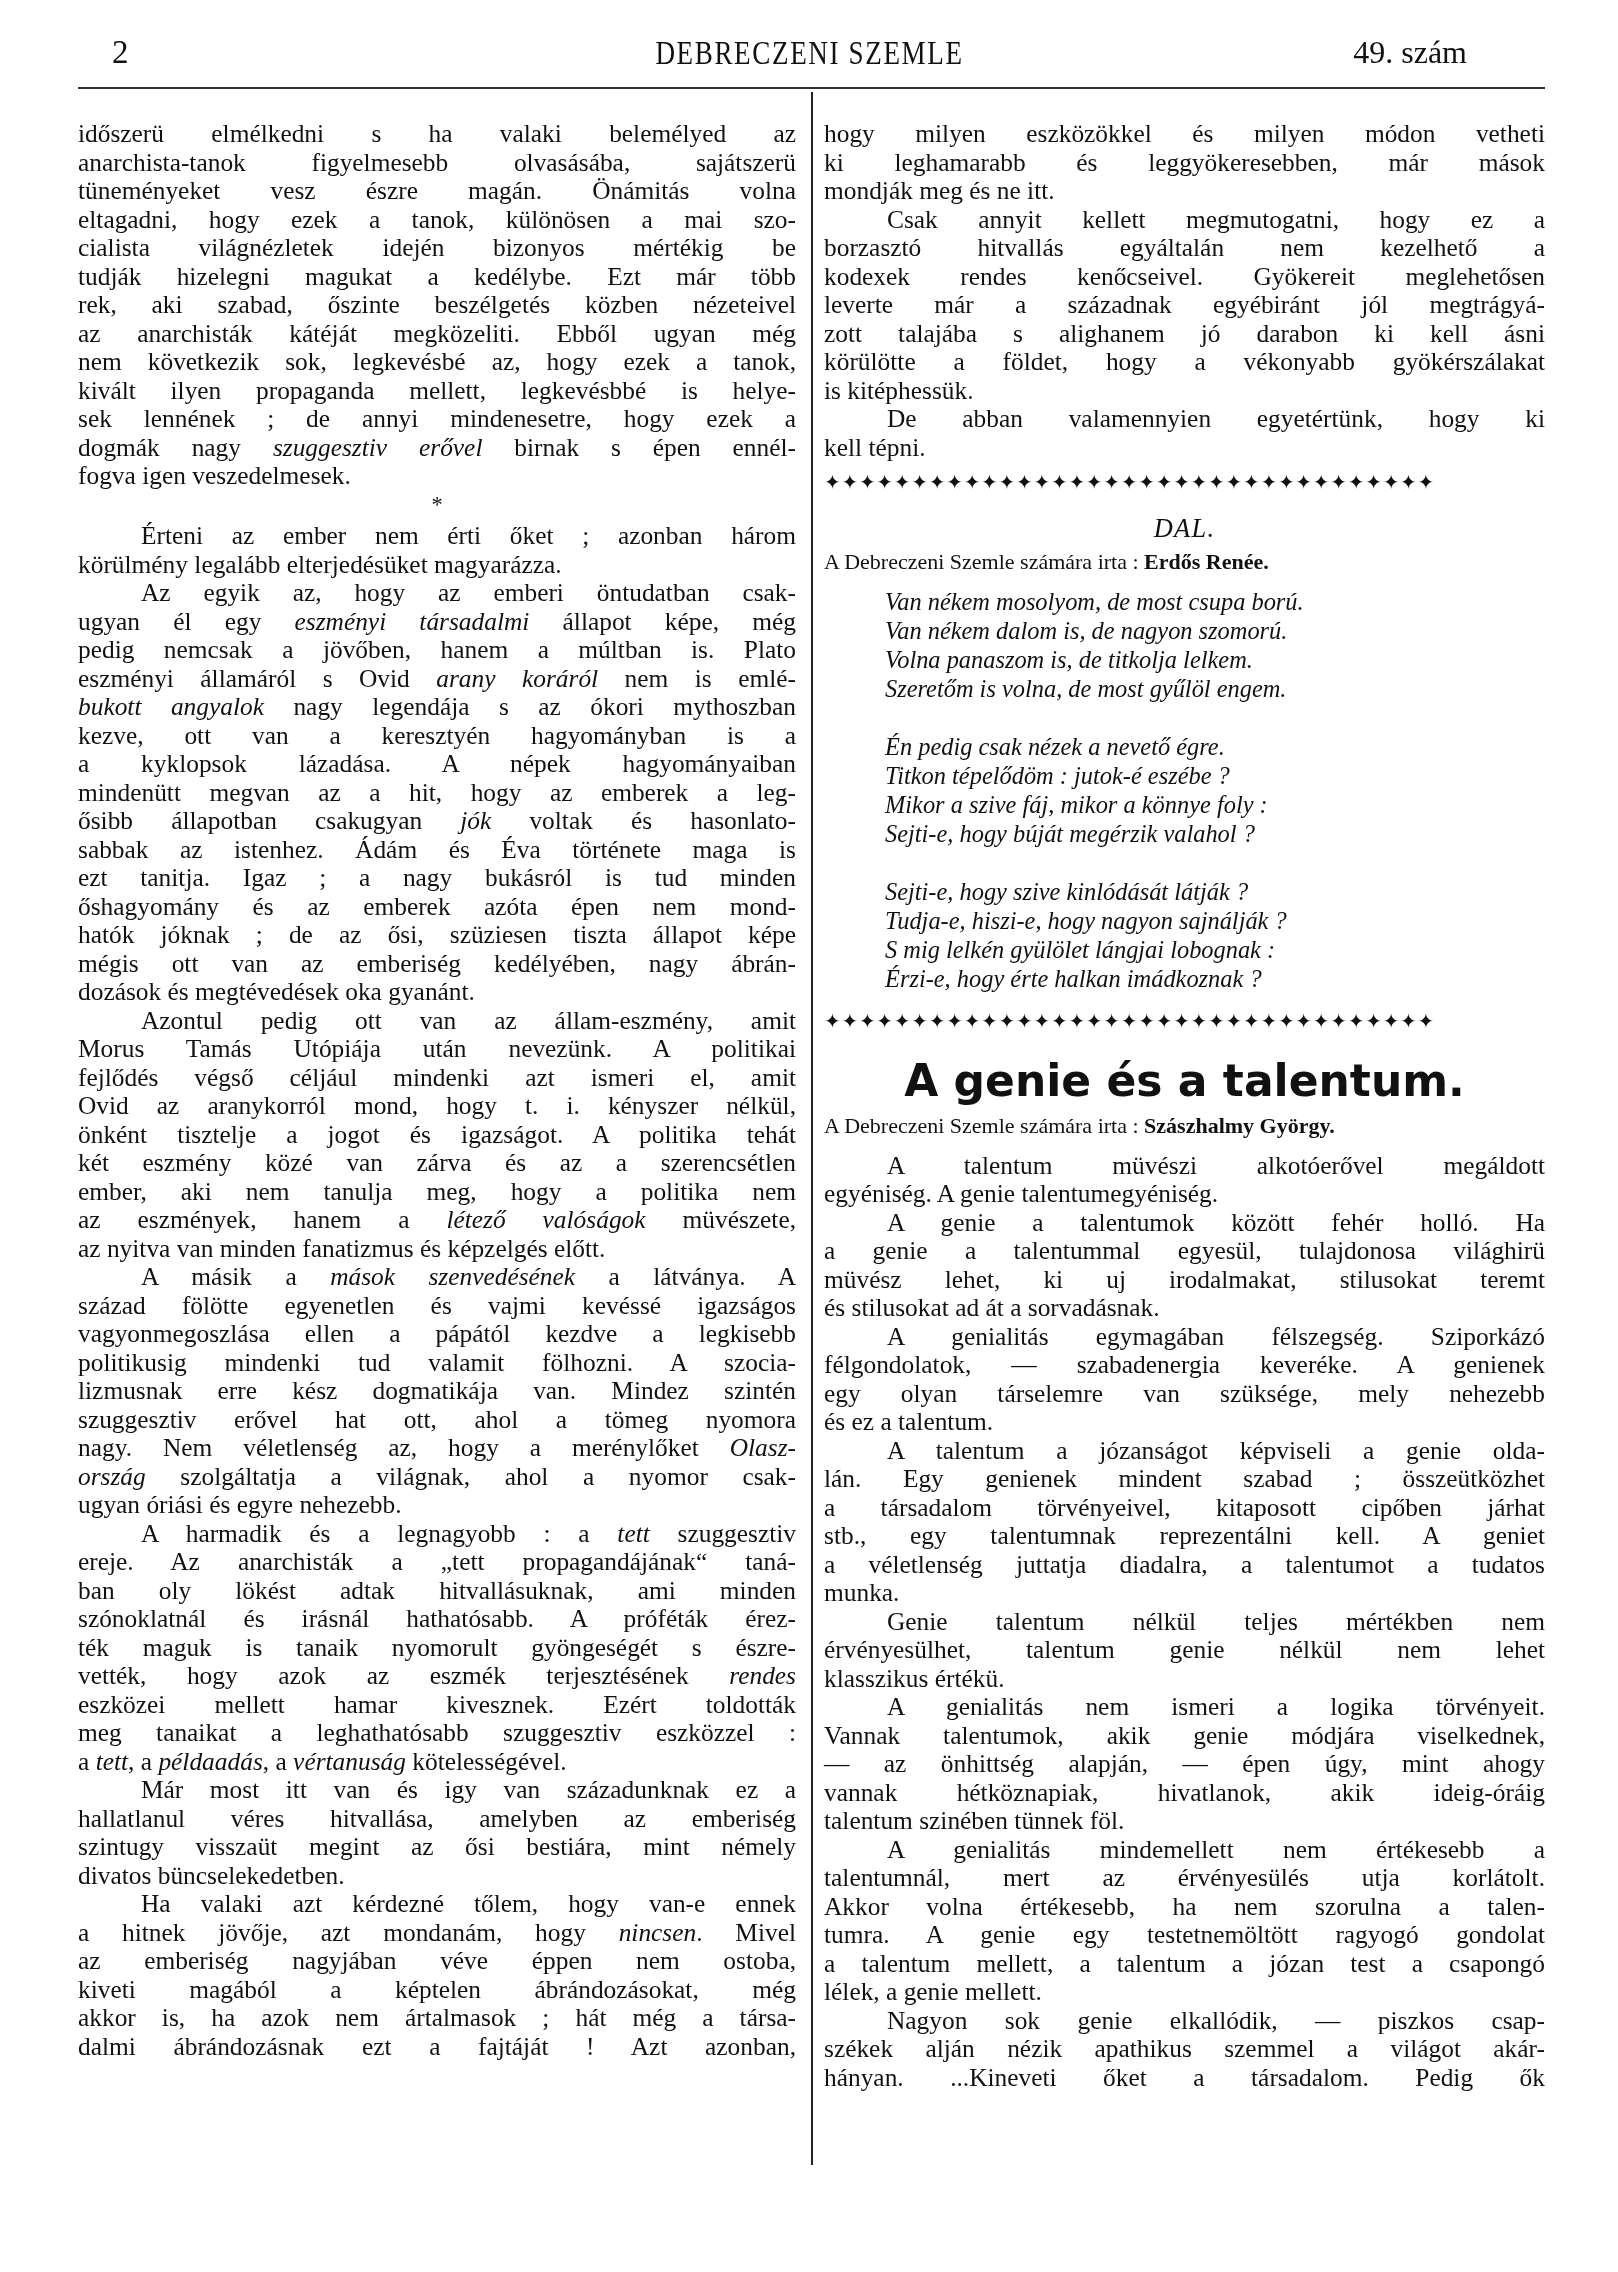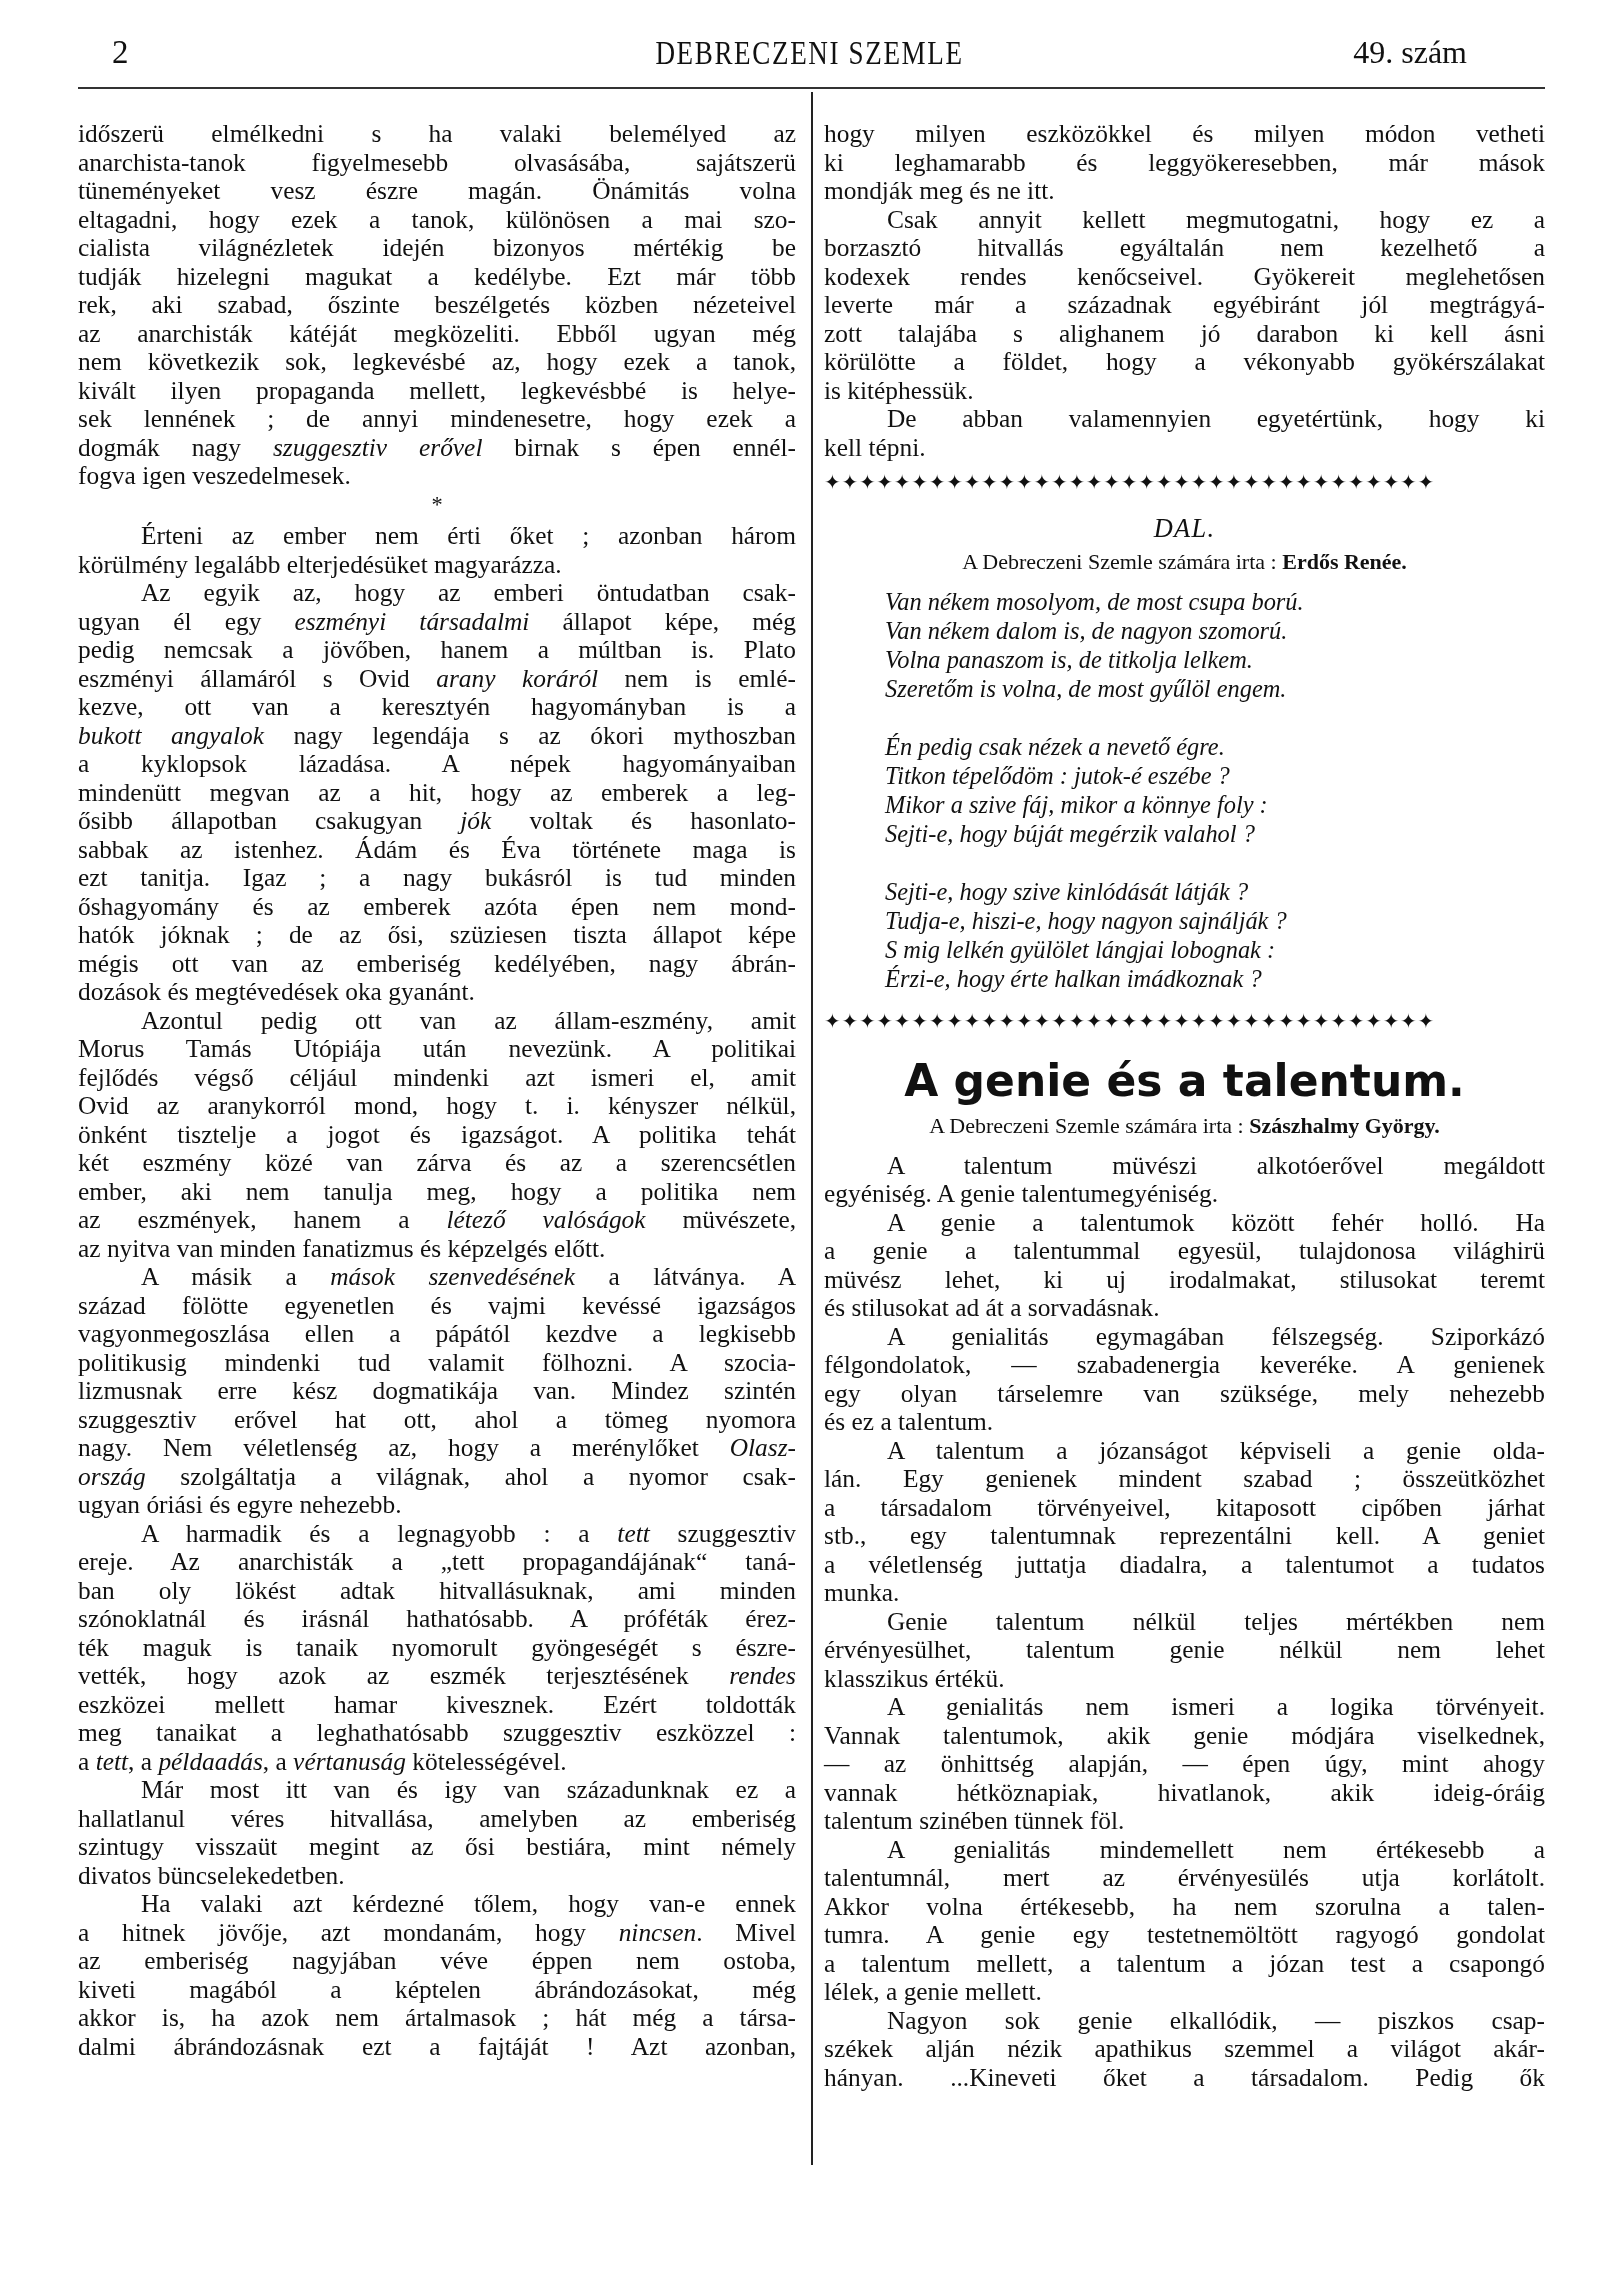--- a/index.html
+++ b/index.html
@@ -16,21 +16,21 @@
   .col.left { left:78px; width:718px; }
   .col.right { left:824px; width:721px; }
   .col p { margin:0; text-indent:0; }
   .line { display:block; text-align:justify; text-align-last:justify; white-space:nowrap; }
   .line.last { text-align-last:left; }
   i, .it { font-style:italic; }
   .star { text-align:center; font-size:22.4px; line-height:25px; margin:2.6px 0 4px; }
   .orn { font-size:20px; letter-spacing:0.7px; white-space:nowrap; overflow:hidden;
          height:26.4px; line-height:26.4px; margin:8px 0; text-align:left; }
   .dal-title { text-align:center; font-style:italic; font-size:26.4px; margin:18.5px 0 6.6px; letter-spacing:1.3px; }
-  .byline { text-align:center; font-size:22px; line-height:26.4px; margin:0 0 12px; }
+  .byline { text-align:left; font-size:22px; line-height:26.4px; margin:0 0 12px; }
   .byline b { font-weight:bold; }
   .poem { margin-left:61px; font-style:italic; font-size:24.4px; line-height:29px; }
   .poem .stanza { margin-bottom:29px; }
   .poem .stanza:last-child { margin-bottom:14.5px; }
   .art-title { text-align:center; font-family:"DejaVu Sans","Liberation Sans",sans-serif;
                font-weight:bold; font-size:44px; line-height:53px; margin:20px 0 5.3px; }
 </style>
 </head>
 <body>
 
@@ -61,22 +61,22 @@
     <div class="star">*</div>
     <p>
       <span class="line" style="padding-left: 63px;">Érteni az ember nem érti őket ; azonban három</span>
       <span class="line last">körülmény legalább elterjedésüket magyarázza.</span>
     </p>
     <p>
       <span class="line" style="padding-left: 63px;">Az egyik az, hogy az emberi öntudatban csak-</span>
       <span class="line">ugyan él egy <i>eszményi társadalmi</i> állapot képe, még</span>
       <span class="line">pedig nemcsak a jövőben, hanem a múltban is. Plato</span>
       <span class="line">eszményi államáról s Ovid <i>arany koráról</i> nem is emlé-</span>
+      <span class="line"><i>bukott angyalok</i> nagy legendája s az ókori mythoszban</span>
       <span class="line">kezve, ott van a keresztyén hagyományban is a</span>
-      <span class="line"><i>bukott angyalok</i> nagy legendája s az ókori mythoszban</span>
       <span class="line">a kyklopsok lázadása. A népek hagyományaiban</span>
       <span class="line">mindenütt megvan az a hit, hogy az emberek a leg-</span>
       <span class="line">ősibb állapotban csakugyan <i>jók</i> voltak és hasonlato-</span>
       <span class="line">sabbak az istenhez. Ádám és Éva története maga is</span>
       <span class="line">ezt tanitja. Igaz ; a nagy bukásról is tud minden</span>
       <span class="line">őshagyomány és az emberek azóta épen nem mond-</span>
       <span class="line">hatók jóknak ; de az ősi, szüziesen tiszta állapot képe</span>
       <span class="line">mégis ott van az emberiség kedélyében, nagy ábrán-</span>
       <span class="line last">dozások és megtévedések oka gyanánt.</span>
     </p>

